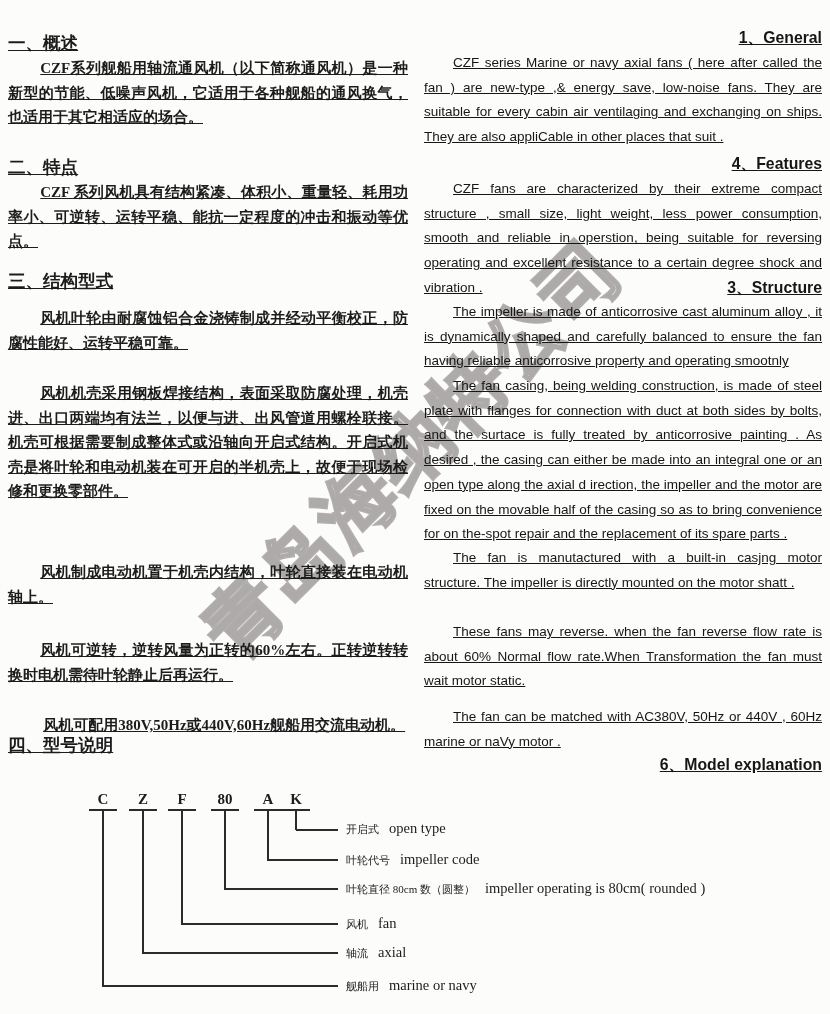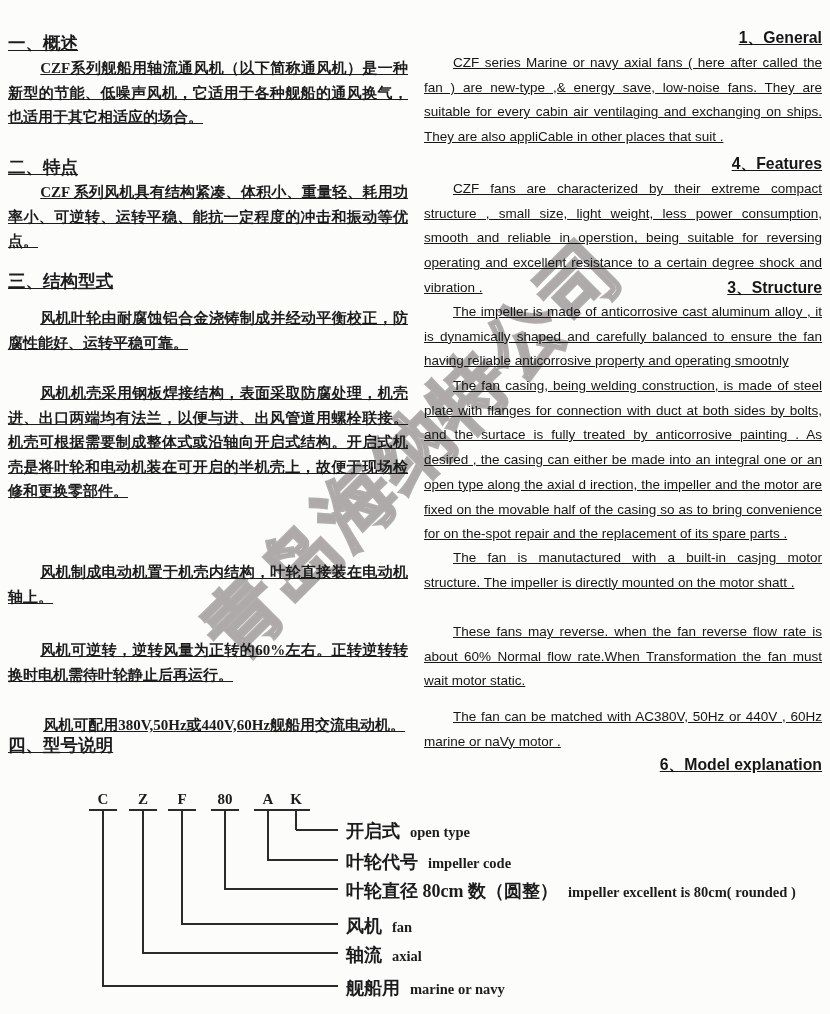--- a/index.html
+++ b/index.html
@@ -58,22 +58,22 @@
     font-family:"Liberation Serif",serif;
   }
   .vline, .hline { position:absolute; background:#2b2b2b; }
   .vline { width:2px; }
   .hline { height:2px; }
   .dlabel {
     position:absolute; left:346px; height:22px;
     white-space:nowrap;
     font-family:"Liberation Serif","DejaVu Serif",serif;
   }
-  .dlabel .zh { font-size:18px; font-weight:700; }
-  .dlabel .en { font-size:14.5px; font-weight:700; margin-left:6px;margin-top:21px; }
+  .dlabel .zh { font-size:11px; font-weight:400; }
+  .dlabel .en { font-size:14.5px; font-weight:400; margin-left:6px;margin-top:21px; }
 </style>
 </head>
 <body>
 
 <div class="page">
 
   <div class="watermark">青岛海纳特公司</div>
 
   <div class="col col-left">
     <h3 class="blk cn-h" style="top:31px;">一、概述</h3>
@@ -133,21 +133,21 @@
     <div class="dlabel" style="top:819px;">
       <span class="zh">开启式</span>
       <span class="en">open type</span>
     </div>
     <div class="dlabel" style="top:850px;">
       <span class="zh">叶轮代号</span>
       <span class="en">impeller code</span>
     </div>
     <div class="dlabel" style="top:879px;">
       <span class="zh">叶轮直径 80cm 数（圆整）</span>
-      <span class="en">impeller excellent is 80cm( rounded )</span>
+      <span class="en">impeller operating is 80cm( rounded )</span>
     </div>
     <div class="dlabel" style="top:914px;">
       <span class="zh">风机</span>
       <span class="en">fan</span>
     </div>
     <div class="dlabel" style="top:943px;">
       <span class="zh">轴流</span>
       <span class="en">axial</span>
     </div>
     <div class="dlabel" style="top:976px;">

